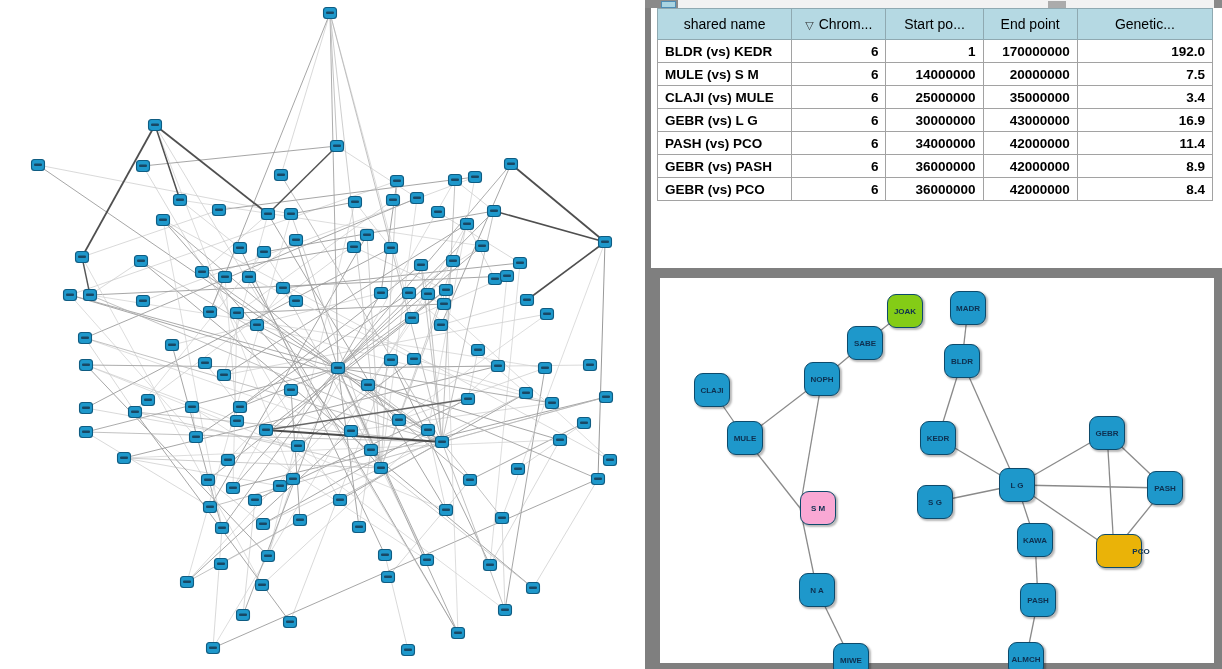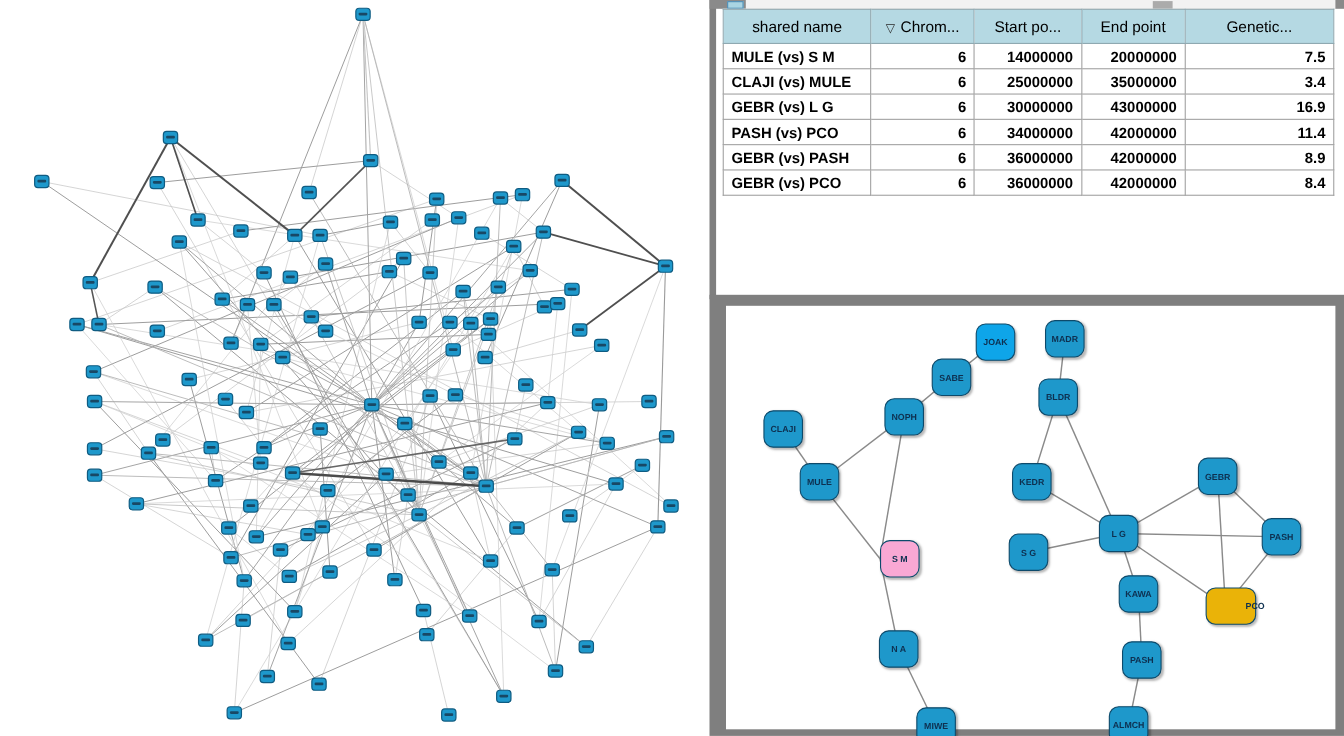--- a/index.html
+++ b/index.html
@@ -523,20 +523,27 @@
         <tr>
           <th><span>shared name</span></th>
           <th><span class="filter">▽</span><span>Chrom...</span></th>
           <th><span>Start po...</span></th>
           <th><span>End point</span></th>
           <th><span>Genetic...</span></th>
         </tr>
       </thead>
       <tbody id="table-body">
           <tr>
+            <td class="al">BLDR (vs) KEDR</td>
+            <td class="ar">6</td>
+            <td class="ar">1</td>
+            <td class="ar">170000000</td>
+            <td class="ar">192.0</td>
+          </tr>
+          <tr>
             <td class="al">MULE (vs) S M</td>
             <td class="ar">6</td>
             <td class="ar">14000000</td>
             <td class="ar">20000000</td>
             <td class="ar">7.5</td>
           </tr>
           <tr>
             <td class="al">CLAJI (vs) MULE</td>
             <td class="ar">6</td>
             <td class="ar">25000000</td>
@@ -594,21 +601,21 @@
           <line x1="378" y1="322" x2="366" y2="381" stroke="#8a8a8a" stroke-width="1.3"></line>
           <line x1="245" y1="33" x2="205" y2="65" stroke="#8a8a8a" stroke-width="1.3"></line>
           <line x1="205" y1="65" x2="162" y2="101" stroke="#8a8a8a" stroke-width="1.3"></line>
           <line x1="162" y1="101" x2="85" y2="160" stroke="#8a8a8a" stroke-width="1.3"></line>
           <line x1="162" y1="101" x2="140" y2="230" stroke="#8a8a8a" stroke-width="1.3"></line>
           <line x1="52" y1="112" x2="85" y2="160" stroke="#8a8a8a" stroke-width="1.3"></line>
           <line x1="85" y1="160" x2="140" y2="230" stroke="#8a8a8a" stroke-width="1.3"></line>
           <line x1="140" y1="230" x2="157" y2="312" stroke="#8a8a8a" stroke-width="1.3"></line>
           <line x1="157" y1="312" x2="191" y2="382" stroke="#8a8a8a" stroke-width="1.3"></line>
         </svg>
-    <div class="rnode" style="left: 227px; top: 16px; background: #0ea5e9;">JOAK</div>
+    <div class="rnode" style="left: 227px; top: 16px; background: #84cc16;">JOAK</div>
         <div class="rnode" style="left: 290px; top: 13px; background: rgb(30, 152, 203);">MADR</div>
         <div class="rnode" style="left: 187px; top: 48px; background: rgb(30, 152, 203);">SABE</div>
         <div class="rnode" style="left: 284px; top: 66px; background: rgb(30, 152, 203);">BLDR</div>
         <div class="rnode" style="left: 144px; top: 84px; background: rgb(30, 152, 203);">NOPH</div>
         <div class="rnode" style="left: 34px; top: 95px; background: rgb(30, 152, 203);">CLAJI</div>
         <div class="rnode" style="left: 260px; top: 143px; background: rgb(30, 152, 203);">KEDR</div>
         <div class="rnode" style="left: 429px; top: 138px; background: rgb(30, 152, 203);">GEBR</div>
         <div class="rnode" style="left: 67px; top: 143px; background: rgb(30, 152, 203);">MULE</div>
         <div class="rnode" style="left: 339px; top: 190px; background: rgb(30, 152, 203);">L G</div>
         <div class="rnode" style="left: 487px; top: 193px; background: rgb(30, 152, 203);">PASH</div>

